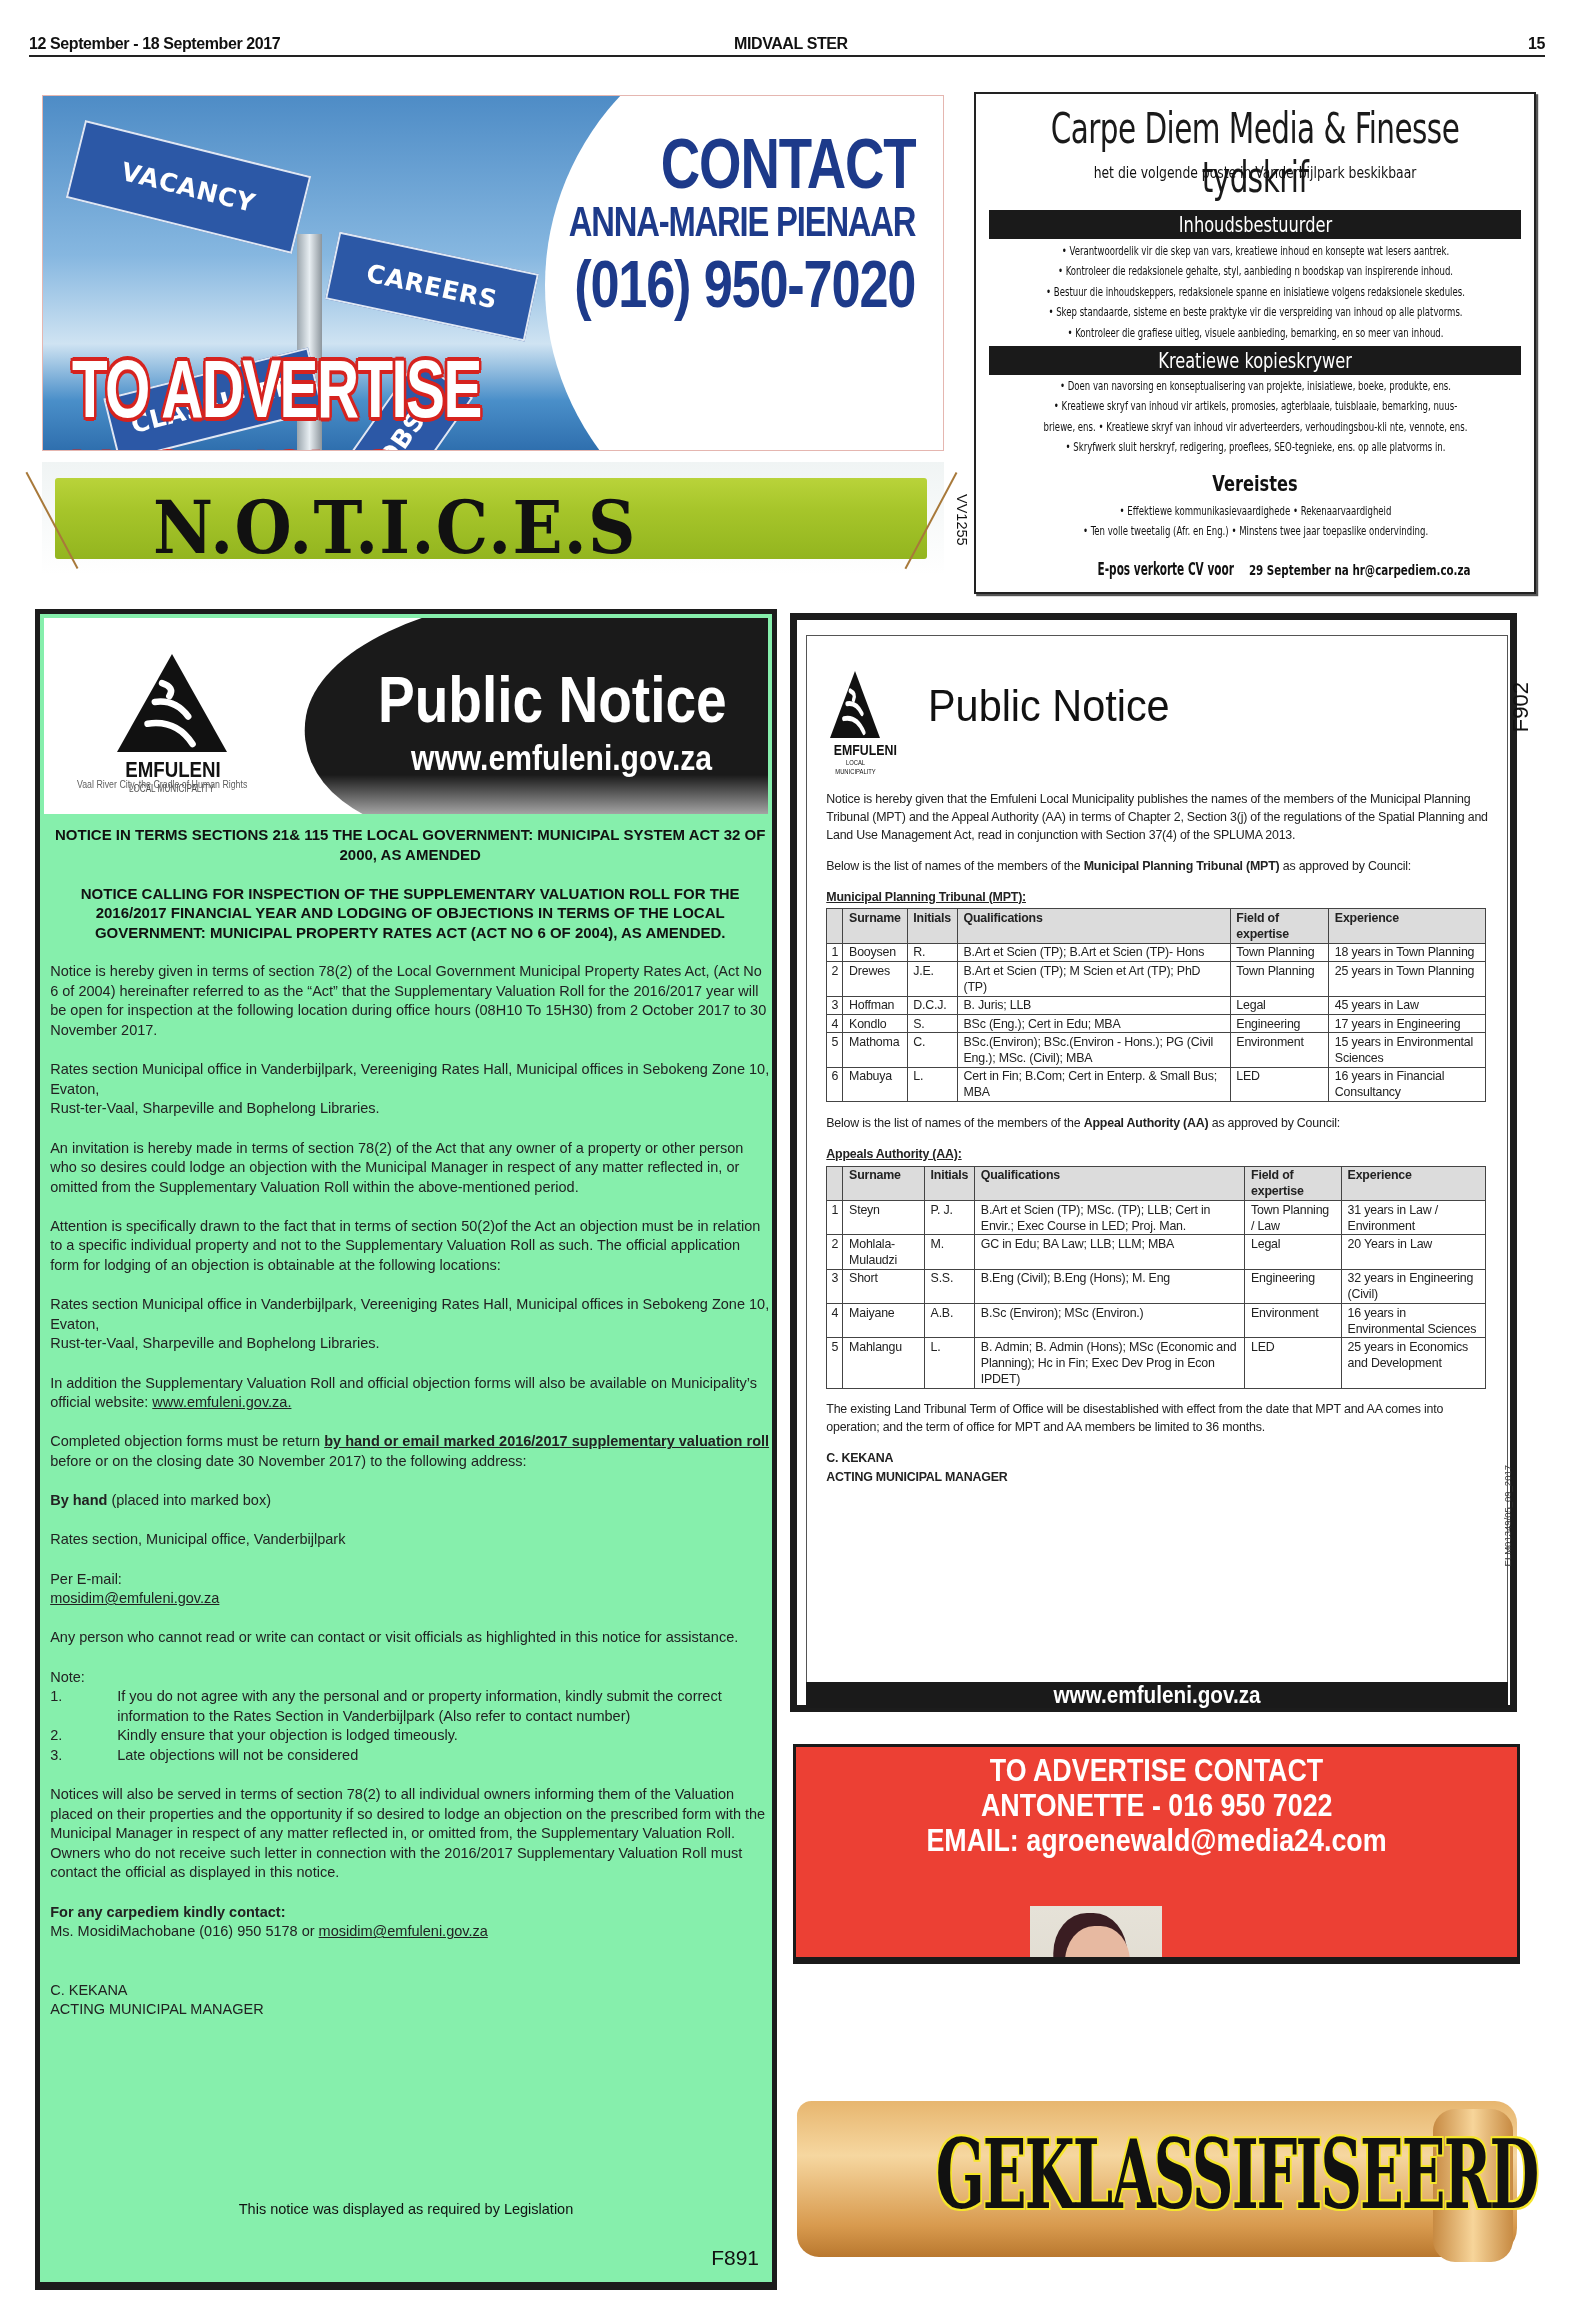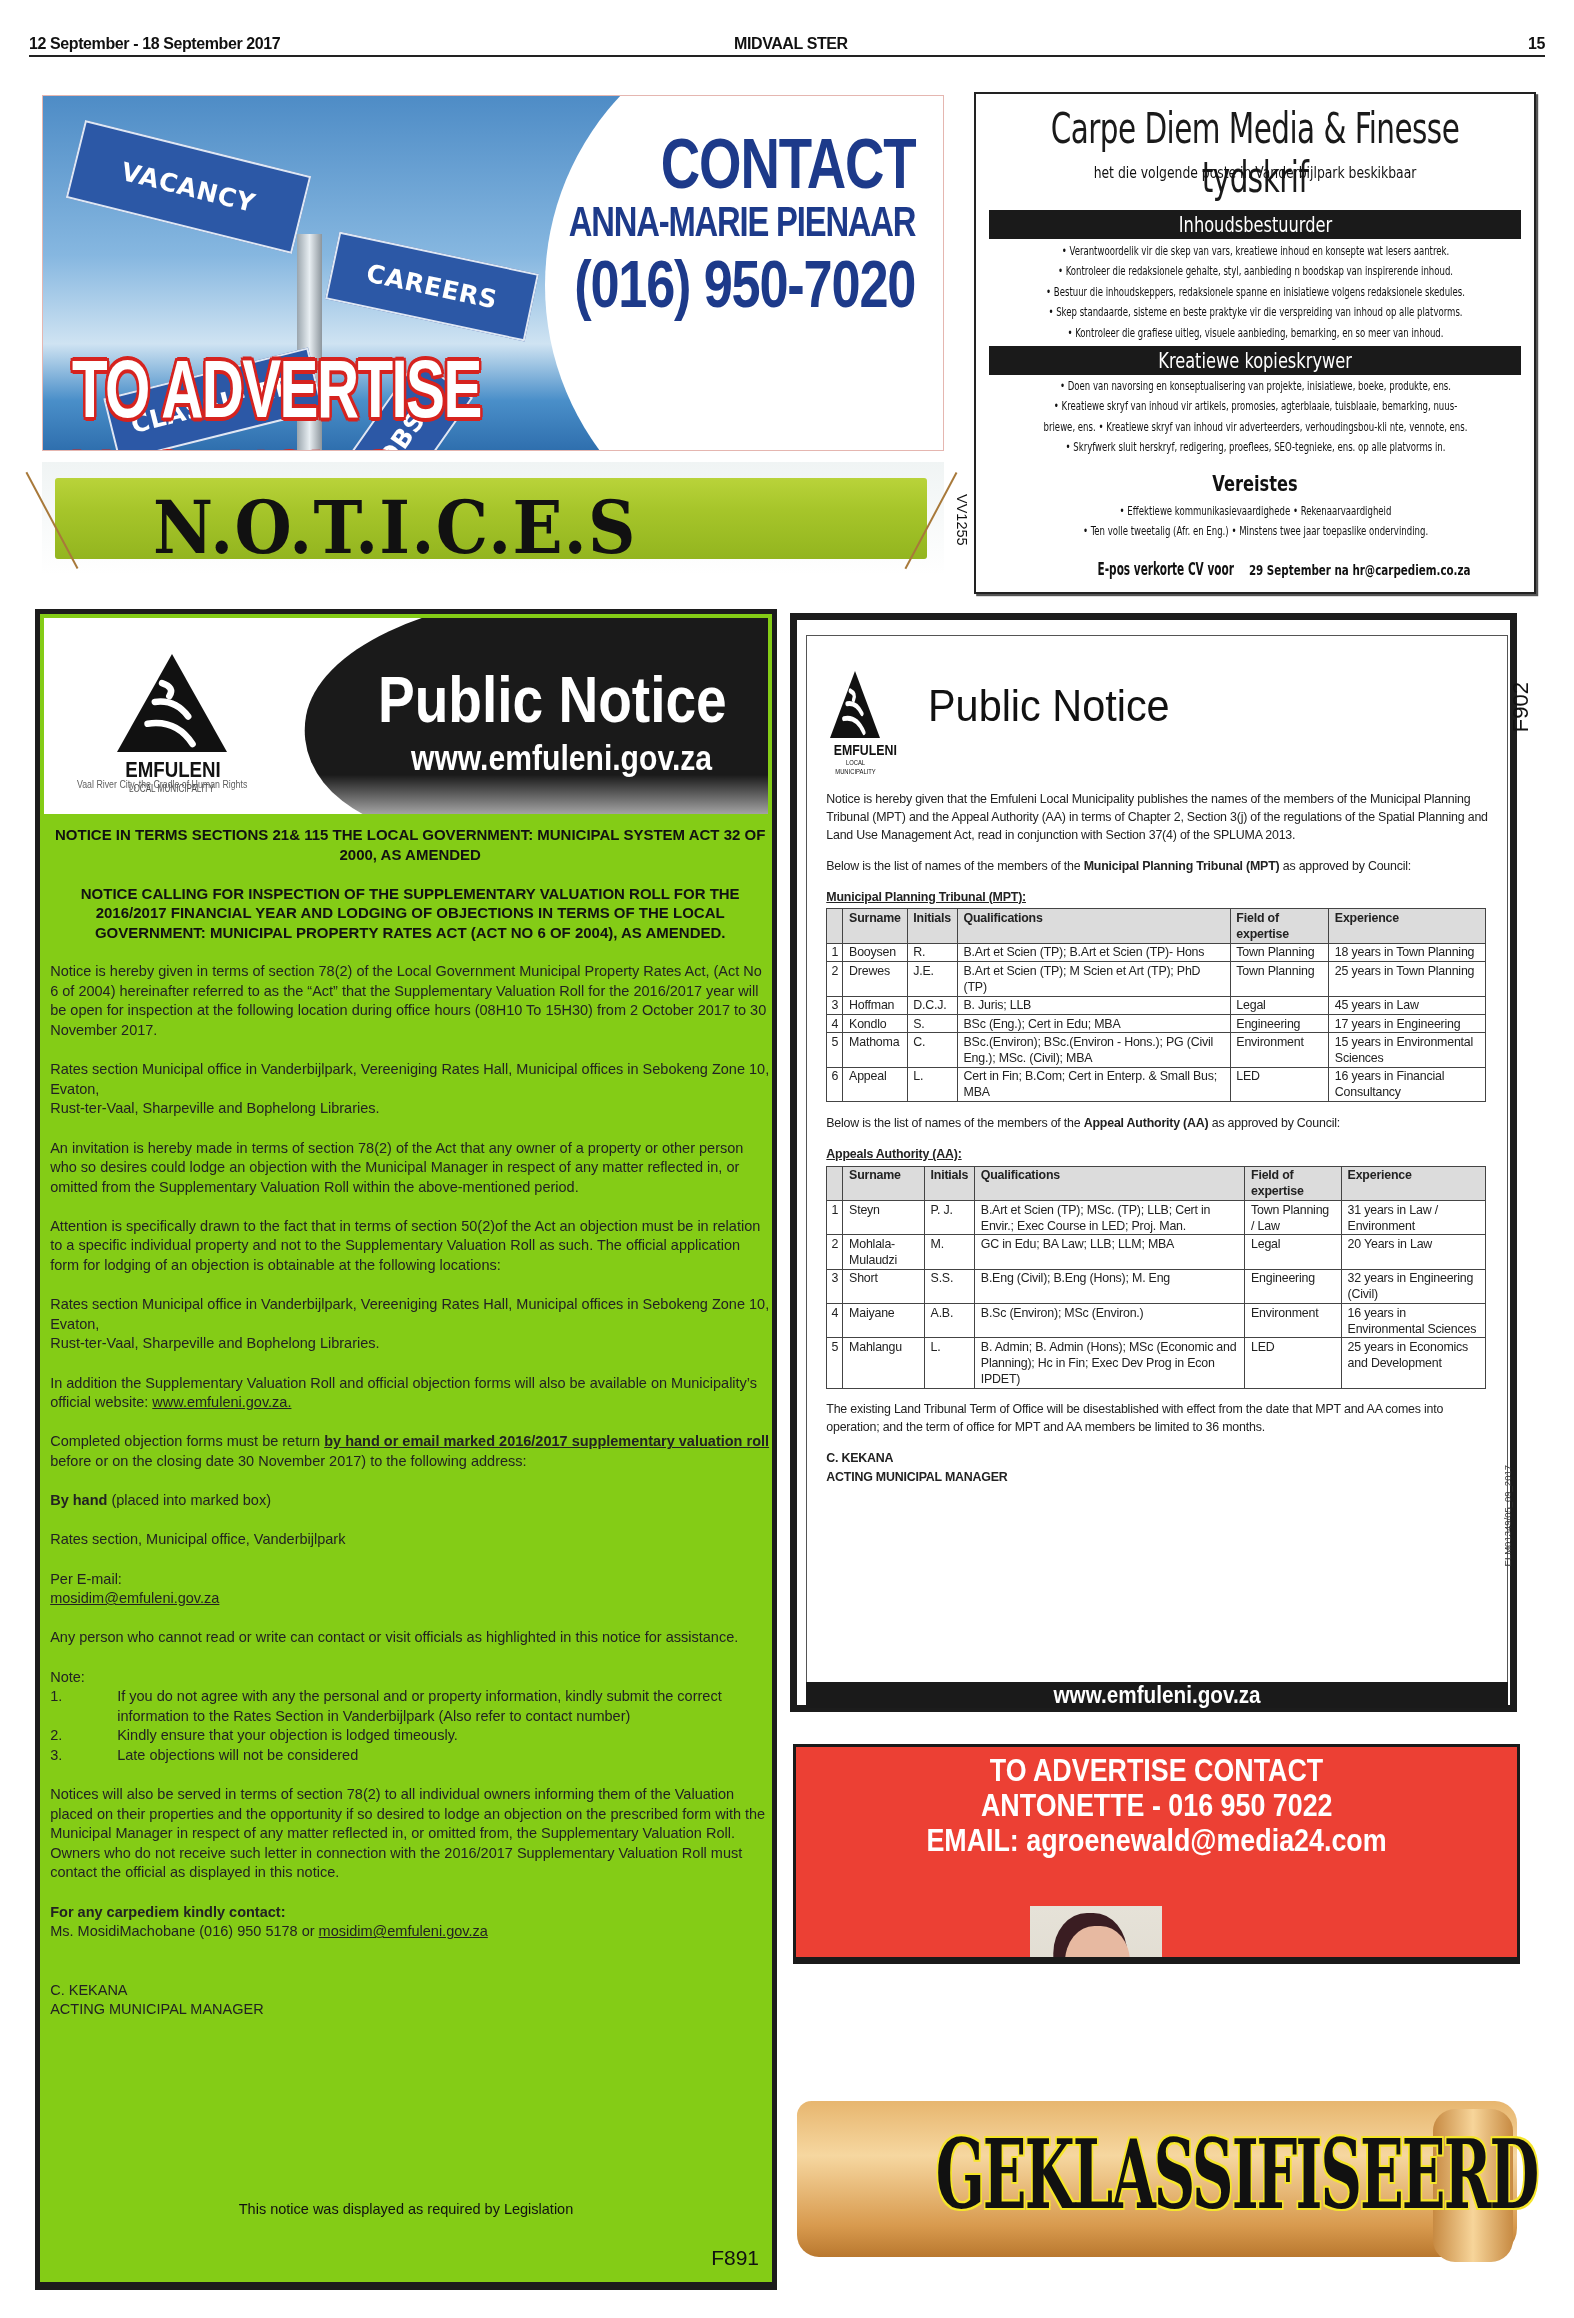--- a/index.html
+++ b/index.html
@@ -51,21 +51,21 @@
   .cd-list1 { top: 147px; }
   .cd-list2 { top: 282px; }
   .cd-req-title { position: absolute; left: 0; top: 377px; width: 100%; text-align: center; font-size: 22px; font-weight: bold; transform: scaleX(0.82); }
   .cd-list3 { top: 407px; }
   .cd-code { position: absolute; left: -5.8px; top: 400px; font-size: 14.5px; transform: rotate(90deg); transform-origin: left top; font-family: "Liberation Sans", sans-serif; }
   .cd-email { position: absolute; left: 0; top: 465px; width: 100%; text-align: center; padding-left: 44px; font-weight: bold; font-size: 17.4px; }
   .cd-email span { display: inline-block; transform: scaleX(0.82); white-space: nowrap; }
   .cd-email b { font-size: 14px; }
 
   
-  .pn-left { position: absolute; left: 35px; top: 609px; width: 742px; height: 1681px; border: 5.8px solid #1c1c1c; border-bottom-width: 8.7px; background: #84cc16; }
+  .pn-left { position: absolute; left: 35px; top: 609px; width: 742px; height: 1681px; border: 5.8px solid #1c1c1c; border-bottom-width: 8.7px; background: #86efac; }
   .pnl-head { position: absolute; left: 4.4px; top: 4.4px; width: 724px; height: 196px; background: #fff; overflow: hidden; }
   .pnl-dark { position: absolute; left: 262px; top: -22px; width: 582px; height: 240px; background: #1a1a1a; border-radius: 80% 0 0 60% / 100% 0 0 100%; transform: skewX(-10deg); }
   .pnl-fade { position: absolute; left: 0; top: 0; width: 724px; height: 196px; background: linear-gradient(180deg, rgba(255,255,255,0) 80%, rgba(255,255,255,0.6) 100%); }
   .pnl-logo { position: absolute; left: 73px; top: 36px; }
   .logo-tri { width: 0; height: 0; border-left: 55px solid transparent; border-right: 55px solid transparent; border-bottom: 98px solid #111; position: relative; }
   .logo-waves { position: absolute; left: 0; top: 0; }
   .logo-name { font-family: "Liberation Sans", sans-serif; font-weight: bold; font-size: 22px; text-align: center; transform: scaleX(0.85); width: 109px; margin-top: 4.4px; }
   .logo-sub { font-size: 10.2px; text-align: center; width: 109px; transform: scaleX(0.8); }
   .pnl-tagline { position: absolute; left: 33px; top: 160px; font-size: 11px; color: #444; transform: scaleX(0.8); transform-origin: left center; white-space: nowrap; }
   .pnl-title { position: absolute; left: 334px; top: 45px; font-size: 64px; font-weight: bold; color: #fff; transform: scaleX(0.86); transform-origin: left center; white-space: nowrap; }
@@ -323,21 +323,21 @@
             <tr>
               <td>5</td>
               <td>Mathoma</td>
               <td>C.</td>
               <td>BSc.(Environ);  BSc.(Environ - Hons.); PG (Civil Eng.); MSc. (Civil); MBA</td>
               <td>Environment</td>
               <td>15 years in Environmental Sciences</td>
             </tr>
             <tr>
               <td>6</td>
-              <td>Appeal</td>
+              <td>Mabuya</td>
               <td>L.</td>
               <td>Cert in Fin; B.Com; Cert in Enterp. &amp; Small Bus; MBA</td>
               <td>LED</td>
               <td>16 years in Financial Consultancy</td>
             </tr>
           </tbody>
       </table>
       <p>
         <span>Below is the list  of names of the members of the </span><b>Appeal Authority (AA)</b><span> as approved by Council:</span>
       </p>

